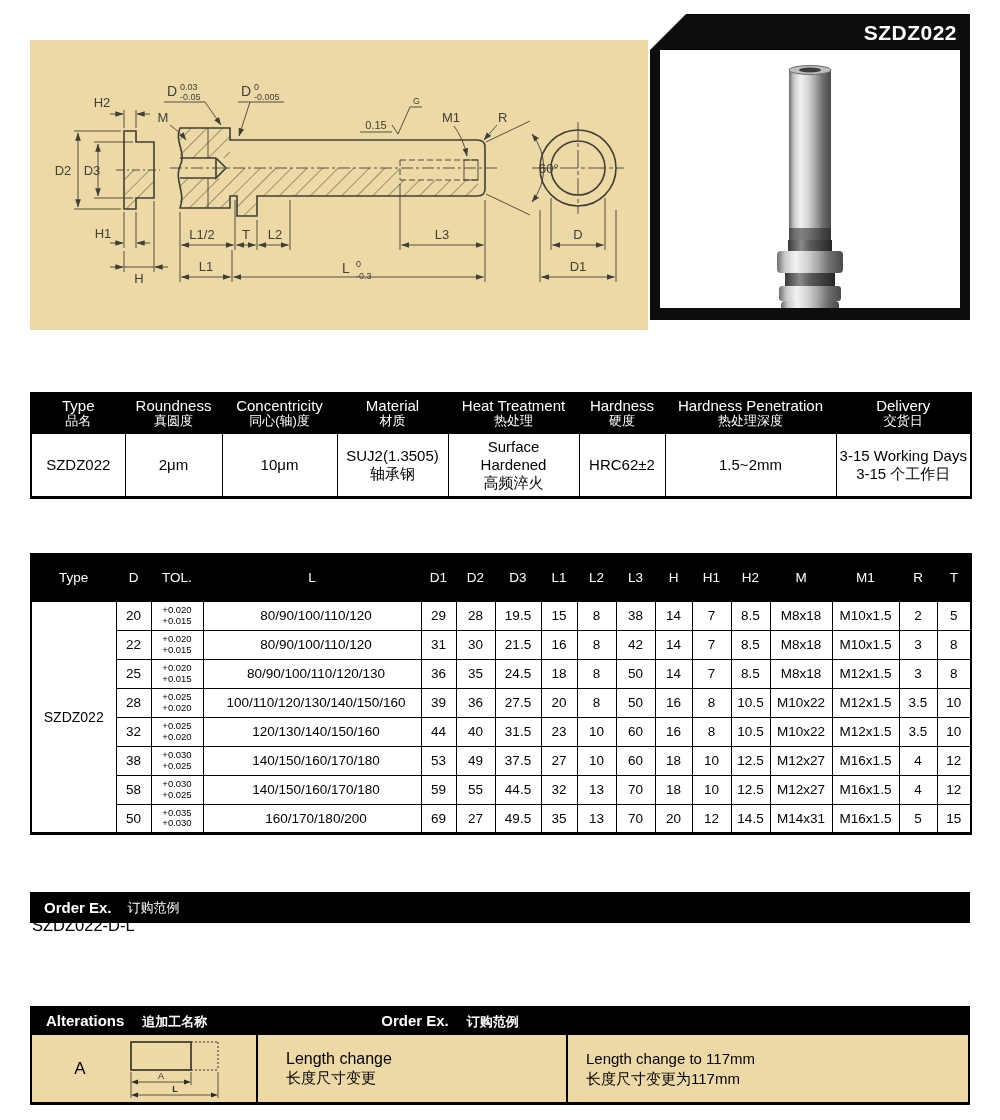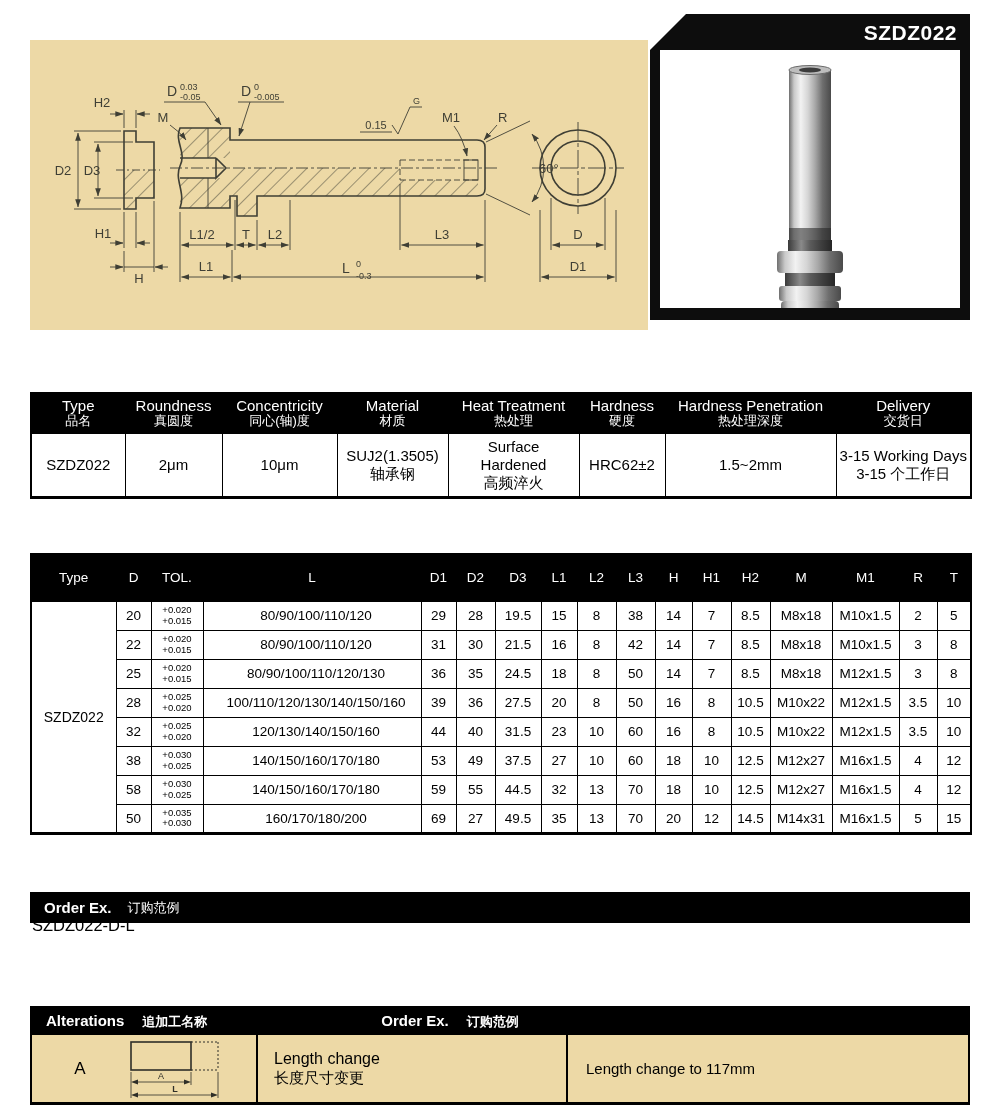--- a/index.html
+++ b/index.html
@@ -92,21 +92,21 @@
   .alt-header .zh { font-size:13px; font-weight:bold; }
   .alt-row { height:67px; background:#edd9a6; display:flex; }
   .alt-cell { height:100%; }
   .alt-cell-code {
     width:224px; display:flex; align-items:center;
   }
   .alt-code-letter { width:96px; text-align:center; font-size:17px; }
   .alt-cell-desc {
     width:310px; border-left:2px solid #000;
     display:flex; flex-direction:column; justify-content:center;
-    padding-left:16px; line-height:1.25;
+    padding-left:28px; line-height:1.25;
   }
   .alt-cell-desc .en { font-size:16px; }
   .alt-cell-desc .zh { font-size:15px; }
   .alt-cell-order {
     width:388px; border-left:2px solid #000;
     display:flex; flex-direction:column; justify-content:center;
     padding-left:18px; line-height:1.3; font-size:15px;
   }
 
   
@@ -617,15 +617,16 @@
         <line x1="10" y1="57" x2="83" y2="57" stroke="#2e2e28" stroke-width="0.8"></line>
         <text x="47" y="54" text-anchor="middle" font-size="9" font-weight="bold" fill="#2e2e28">L</text>
       </svg>
     </div>
     <div class="alt-cell alt-cell-desc">
       <div class="en">Length change</div>
       <div class="zh">长度尺寸变更</div>
     </div>
     <div class="alt-cell alt-cell-order">
       <div>Length change to 117mm</div>
+      <div>长度尺寸变更为117mm</div>
     </div>
   </div>
 </div>
 
 </body></html>

